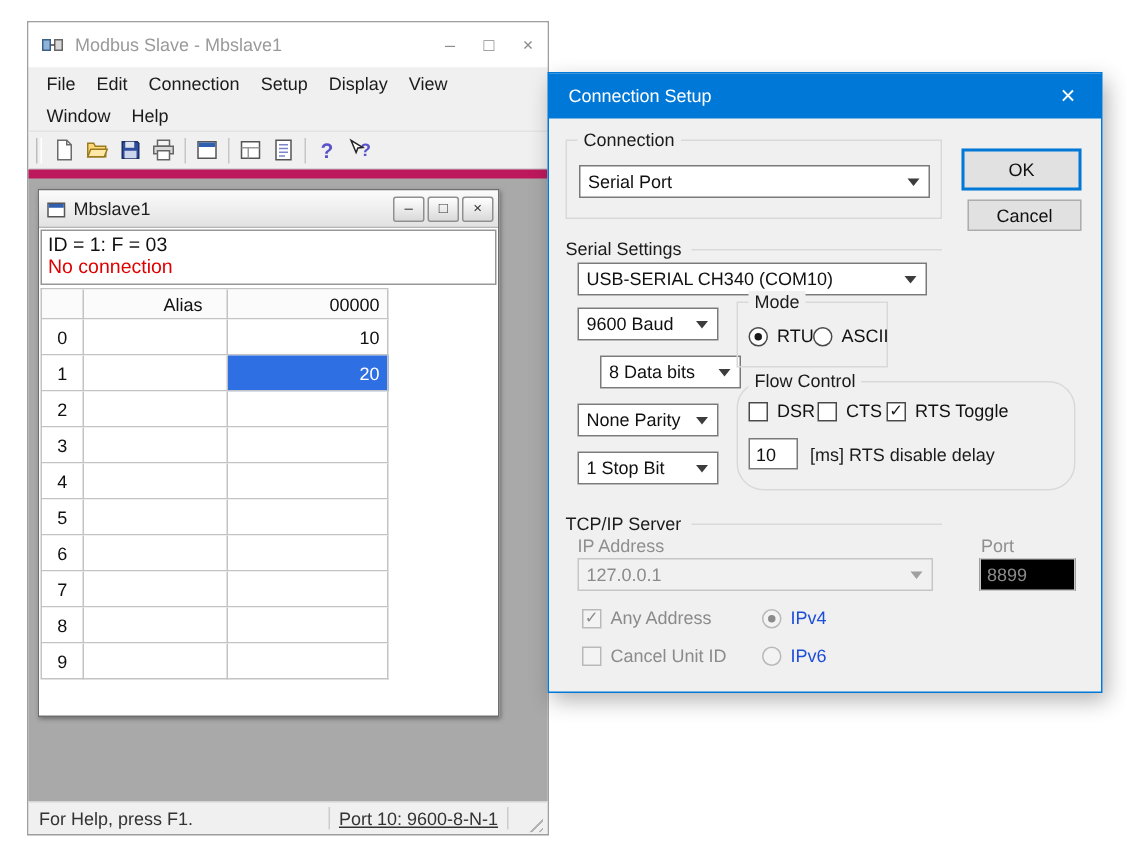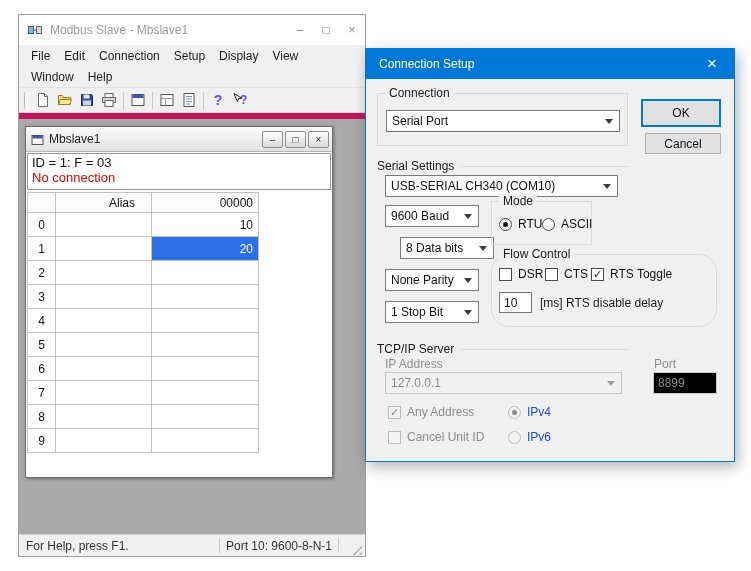--- a/index.html
+++ b/index.html
@@ -50,21 +50,21 @@
   .header .gcell { background: #fbfbfb; }
   .c0 { width: 28px; justify-content: center; }
   .c1 { width: 96px; justify-content: flex-end; padding-right: 16px; }
   .c2 { width: 107px; justify-content: flex-end; padding-right: 5px; }
   .gcell.sel { background: #2f6fe4; color: #fff; }
 
   .statusbar { position: absolute; left: 0; right: 0; bottom: 0; height: 22px; background: #f0f0f0;
     border-top: 1px solid #d4d4d4; display: flex; align-items: center; font-size: 12px; color: #333; }
   .sb-help { flex: 0 0 200px; padding-left: 7px; }
   .sb-sep { width: 1px; height: 15px; background: #cccccc; }
-  .sb-port { flex: 0 0 118px; text-align: center; }
+  .sb-port { flex: 0 0 118px; text-align: center; text-decoration: underline; }
   .sb-spacer { flex: 1; }
   .sb-grip { width: 13px; height: 13px; margin: 0 3px 1px 0; align-self: flex-end;
     clip-path: polygon(100% 0, 100% 100%, 0 100%);
     background: repeating-linear-gradient(135deg, #b3b3b3 0 1px, transparent 1px 4px); }
 
   
   .dialog { position: absolute; left: 365px; top: 48px; width: 370px; height: 414px; background: #f0f0f0;
     border: 1px solid #0078d7; box-shadow: 3px 5px 14px rgba(0,0,0,.3); z-index: 5; }
   .dlg-tb { height: 30px; background: #0078d7; display: flex; align-items: center; color: #fff; }
   .dlg-title { font-size: 12px; margin-left: 13px; }

